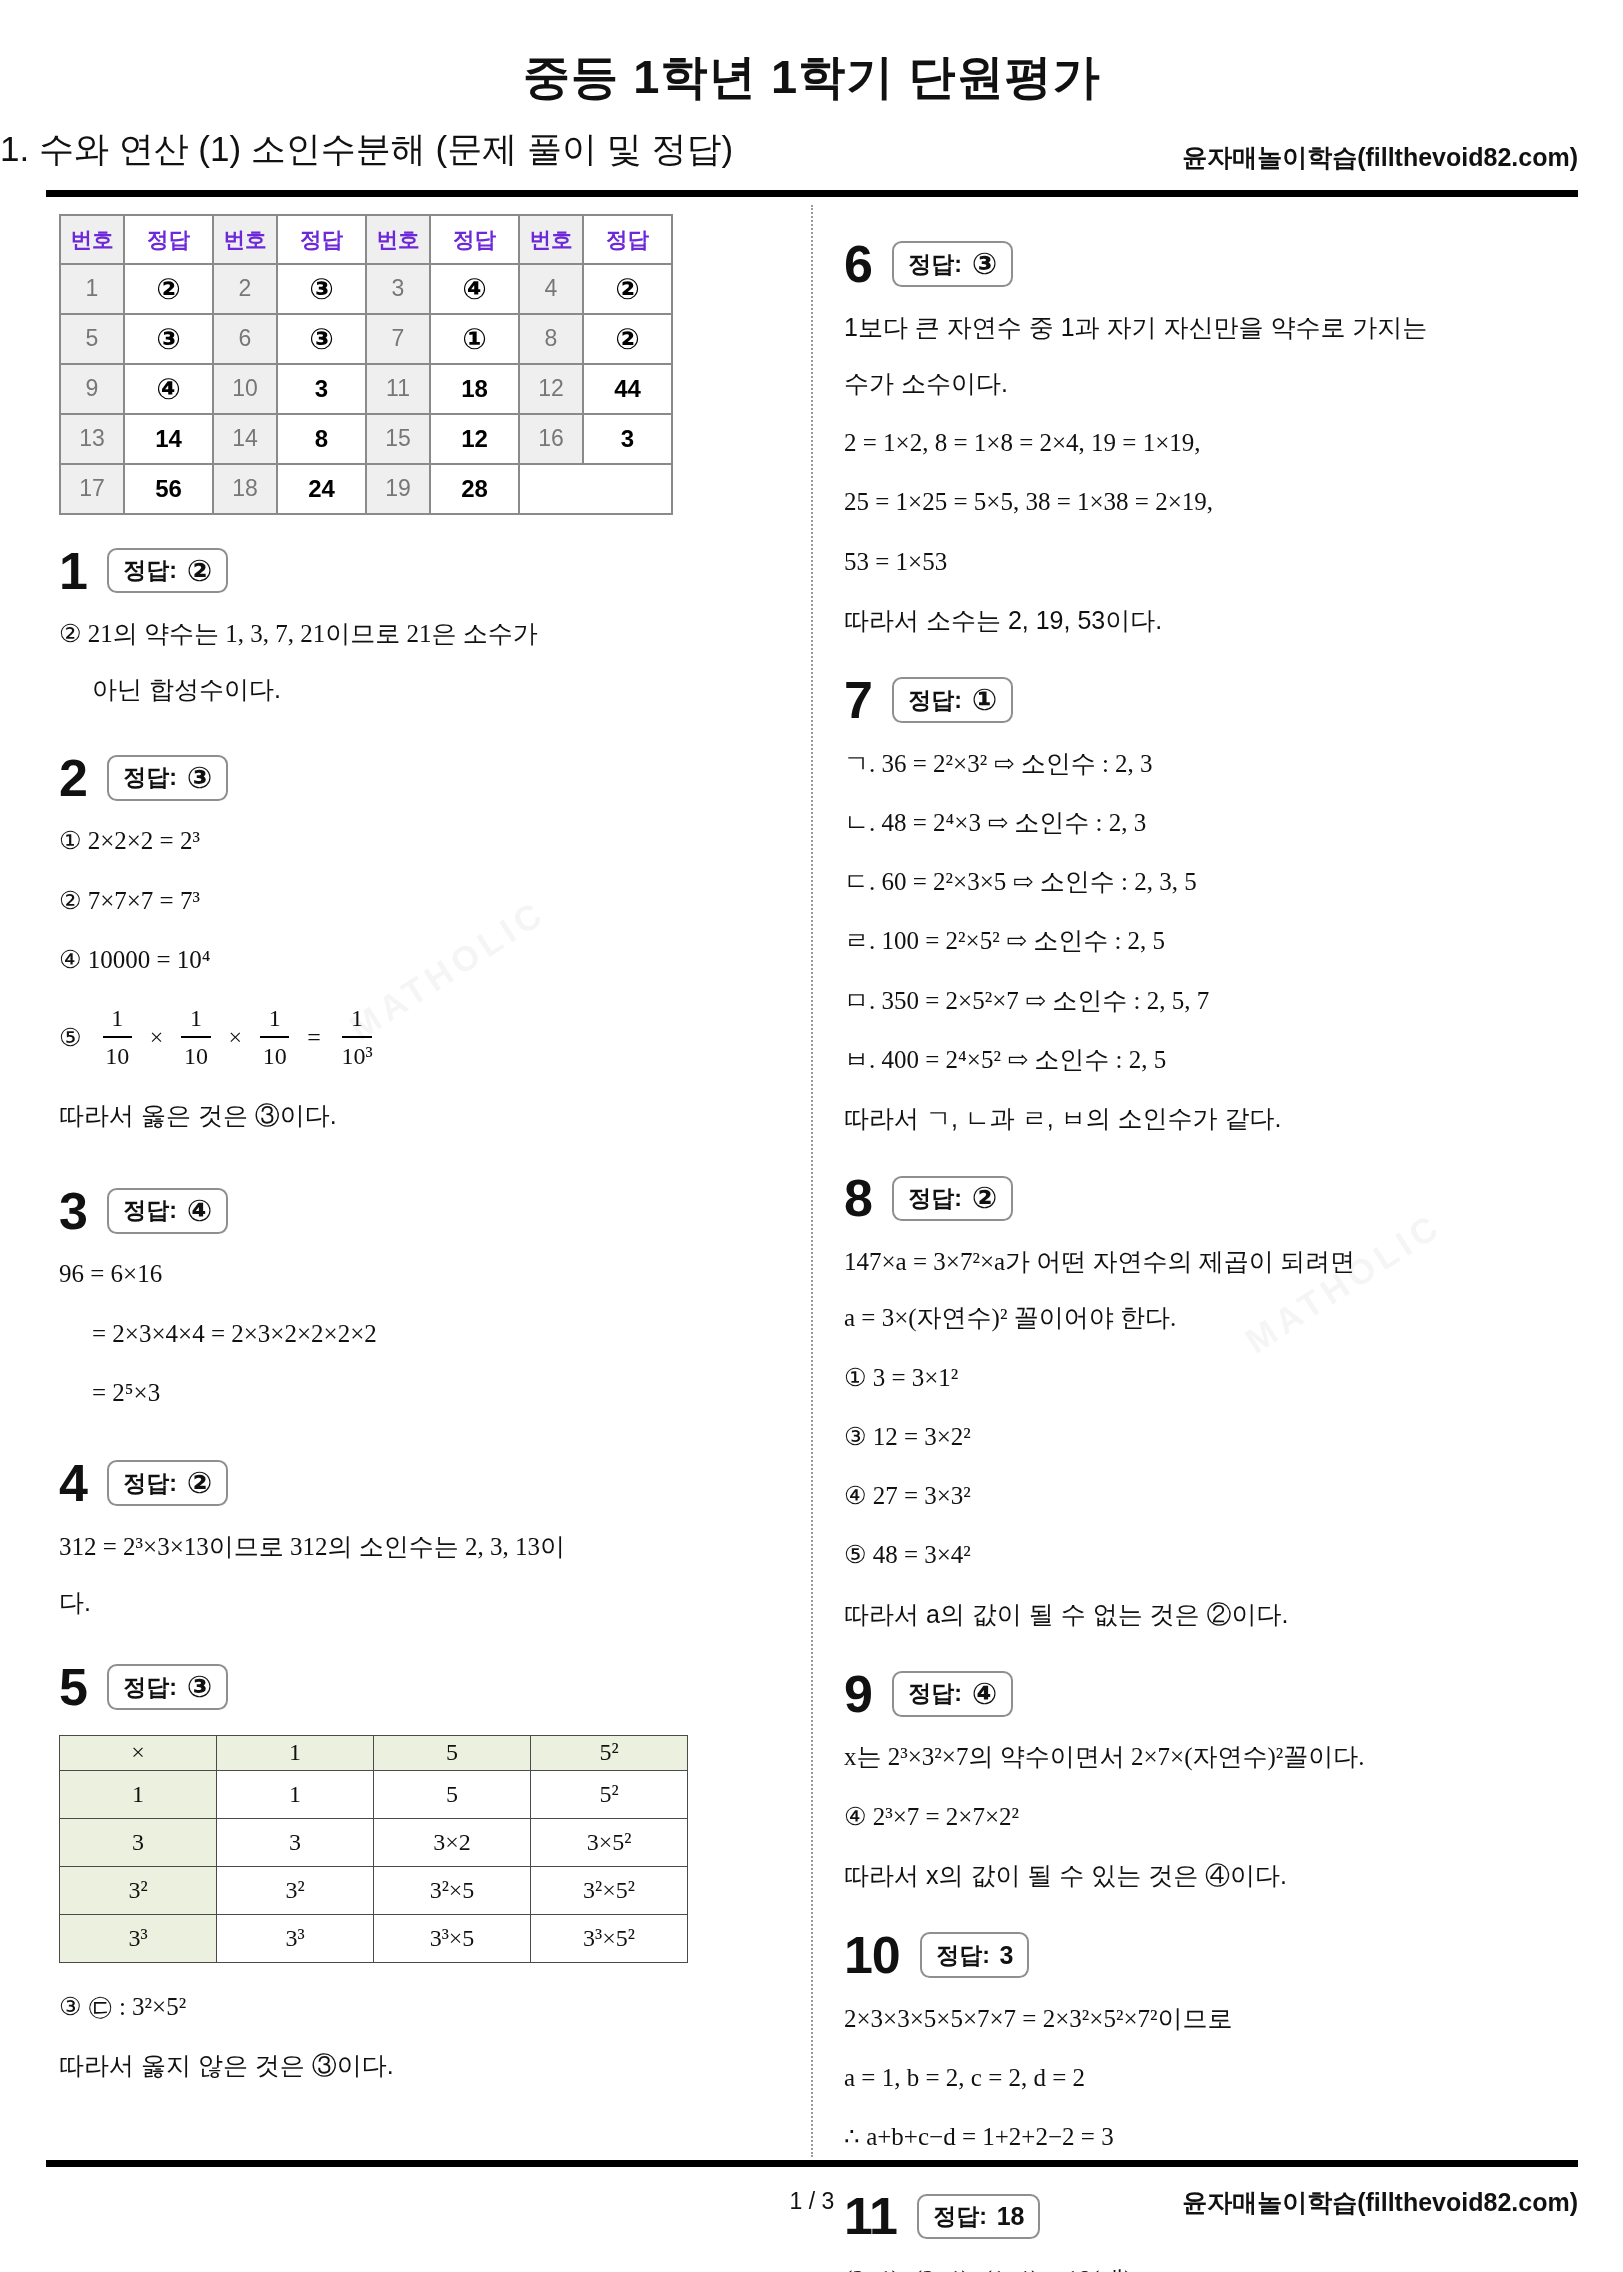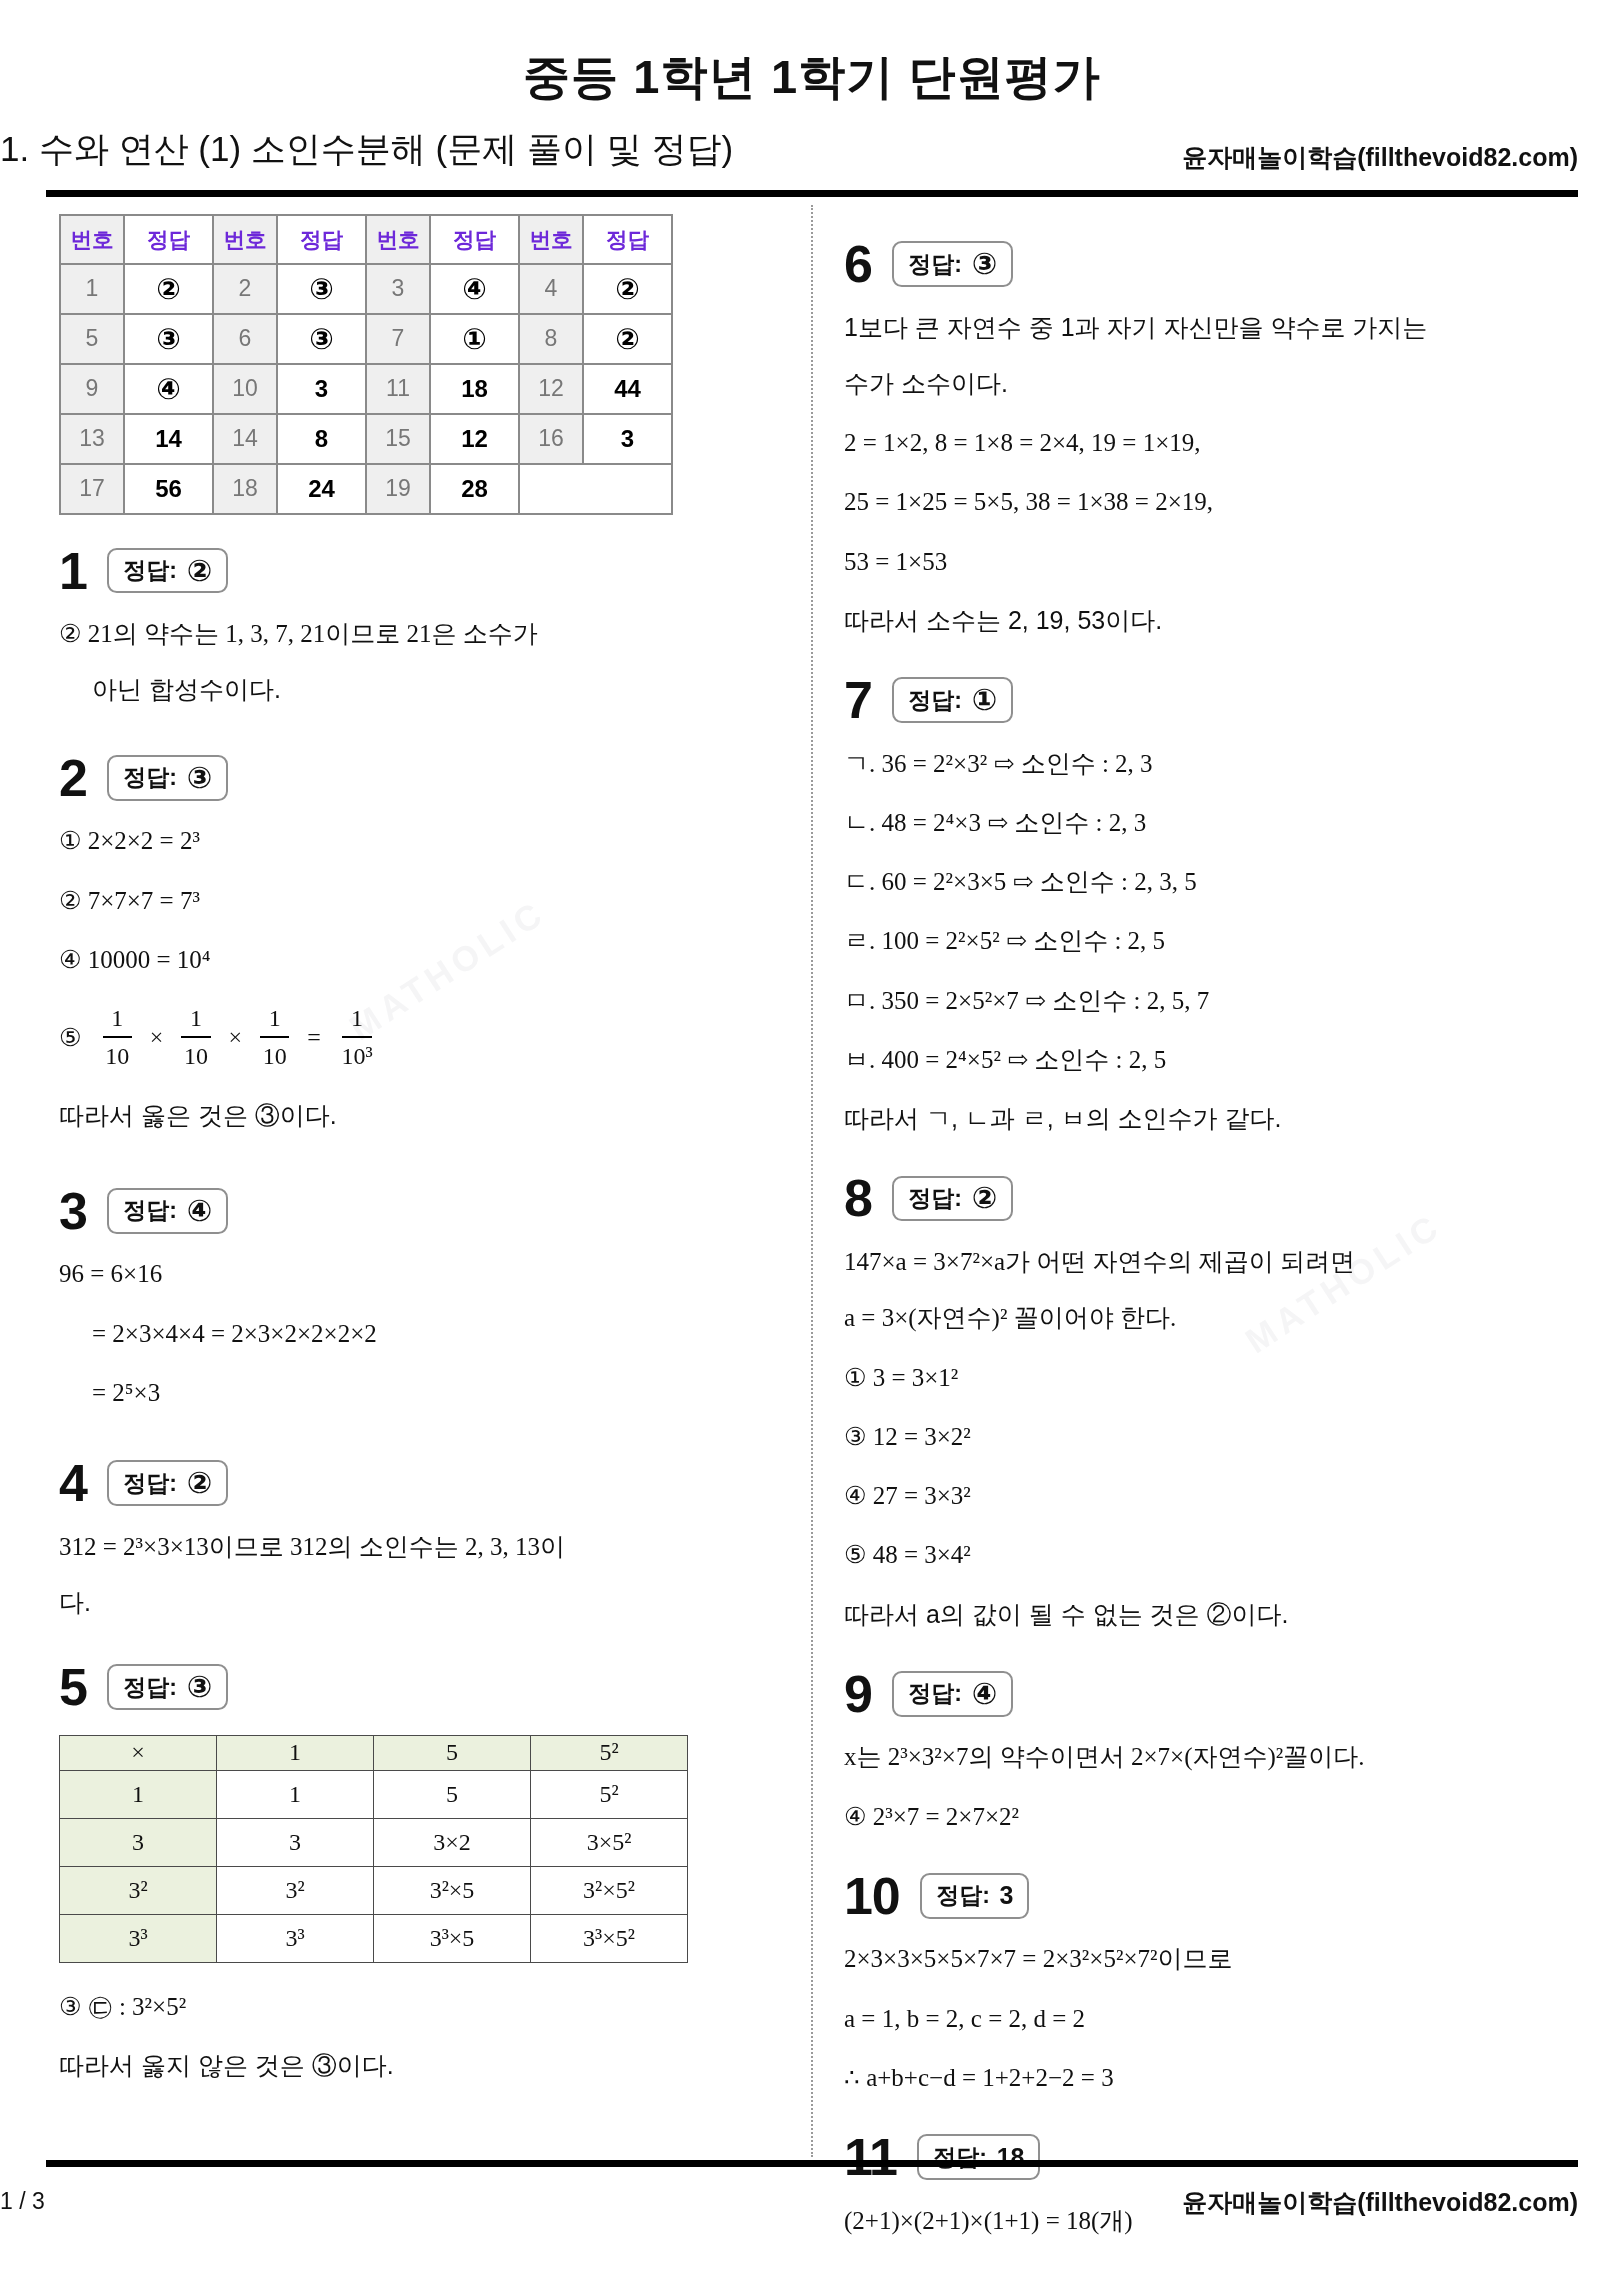--- a/index.html
+++ b/index.html
@@ -59,21 +59,21 @@
   table.mul-table td { border:1.6px solid #4a4a4a; width:157px; height:48px; text-align:center;
     vertical-align:middle; font-size:24px;
     font-family:"Liberation Serif","DejaVu Serif",serif; background:#fff; }
   table.mul-table tr.hdr td { height:35px; background:#ebf1de; }
   table.mul-table td.rowhead { background:#ebf1de; }
   
   .wm { position:absolute; font-size:35px; font-weight:700; letter-spacing:5.4px;
     color:rgba(140,140,155,0.09); transform:rotate(-33deg); white-space:nowrap; }
   
   .bottom-rule { position:absolute; left:46px; right:46px; bottom:106px; height:7px; background:#000; }
-  .footer-page { position:absolute; bottom:58px; left:0; width:100%; font-size:23px; }
+  .footer-page { position:absolute; bottom:58px; left:0; width:100%; text-align:center; font-size:23px; }
   .footer-site { position:absolute; bottom:54px; right:46px; font-size:25px; font-weight:700; }.mt56{margin-top:30px}.mt62{margin-top:33px}.mt70{margin-top:38px}
   .mt80{margin-top:43px}.mt86{margin-top:46px}.mt90{margin-top:49px}.mt100{margin-top:54px}
   .gap-top{margin-top:21.6px}
 </style>
 </head>
 <body>
 
 <div class="doc-title">중등 1학년 1학기 단원평가</div>
 <div class="doc-subtitle">1. 수와 연산 (1) 소인수분해  (문제 풀이 및 정답)</div>
 <div class="site-header">윤자매놀이학습(fillthevoid82.com)</div>
@@ -326,20 +326,21 @@
     <div class="problem mt70">
       <div class="prob-head">
         <span class="prob-no">9</span>
         <span class="ans-box">
           <span class="ans-label">정답:</span>
           <span class="ans-val">④</span>
         </span>
       </div>
       <p class="line math pline gap-top">x는 2³×3²×7의 약수이면서 2×7×(자연수)²꼴이다.</p>
       <p class="line math mline">④ 2³×7 = 2×7×2²</p>
+      <p class="line kr pline">따라서 x의 값이 될 수 있는 것은 ④이다.</p>
     </div>
 
     <div class="problem mt70">
       <div class="prob-head">
         <span class="prob-no">10</span>
         <span class="ans-box">
           <span class="ans-label">정답:</span>
           <span class="ans-val num">3</span>
         </span>
       </div>

